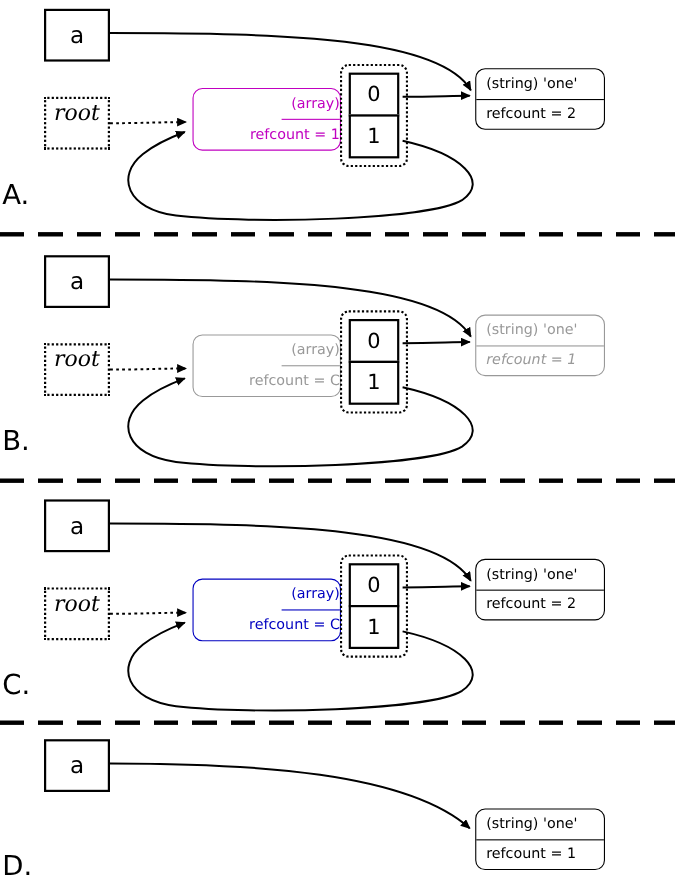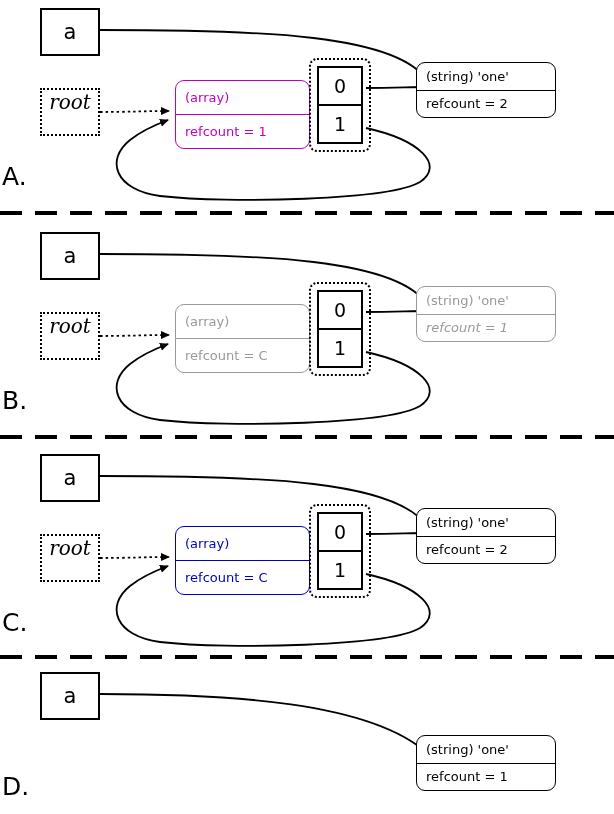--- a/index.html
+++ b/index.html
@@ -28,22 +28,22 @@
   .rbox { position: absolute; left: 40px; top: 88px; width: 60px; height: 48px;
           border: 2px dotted #000; display: flex; justify-content: center;
           font-family: "DejaVu Serif", serif; font-style: italic; font-size: 20px; background: #fff; }
 
   .node { position: absolute; border: 1.5px solid; border-radius: 9px;
           display: flex; flex-direction: column; background: #fff; }
   .node-row { flex: 1; display: flex; align-items: center; padding-left: 9px;
               font-size: 13px; white-space: nowrap; }
   .node-row:first-child { border-bottom: 1.5px solid; }
 
-  .array  { left: 175px; top: 80px; width: 135px; height: 69px; }
-  .string { left: 416px; top: 62px; width: 140px; height: 56px; }
+  .array  { left: 175px; top: 80px; width: 135px; height: 57px; align-items: flex-end; }
+  .string { left: 432px; top: 62px; width: 118px; height: 56px; }
   .panel-d .string { top: 75px; }
 
   .theme-magenta { color: #c000c0; }
   .theme-blue    { color: #0000c0; }
   .theme-gray    { color: #999999; }
   .theme-black   { color: #000000; }
 
   .italic { font-style: italic; }
 
   .cells-outline { position: absolute; left: 309px; top: 58px;

